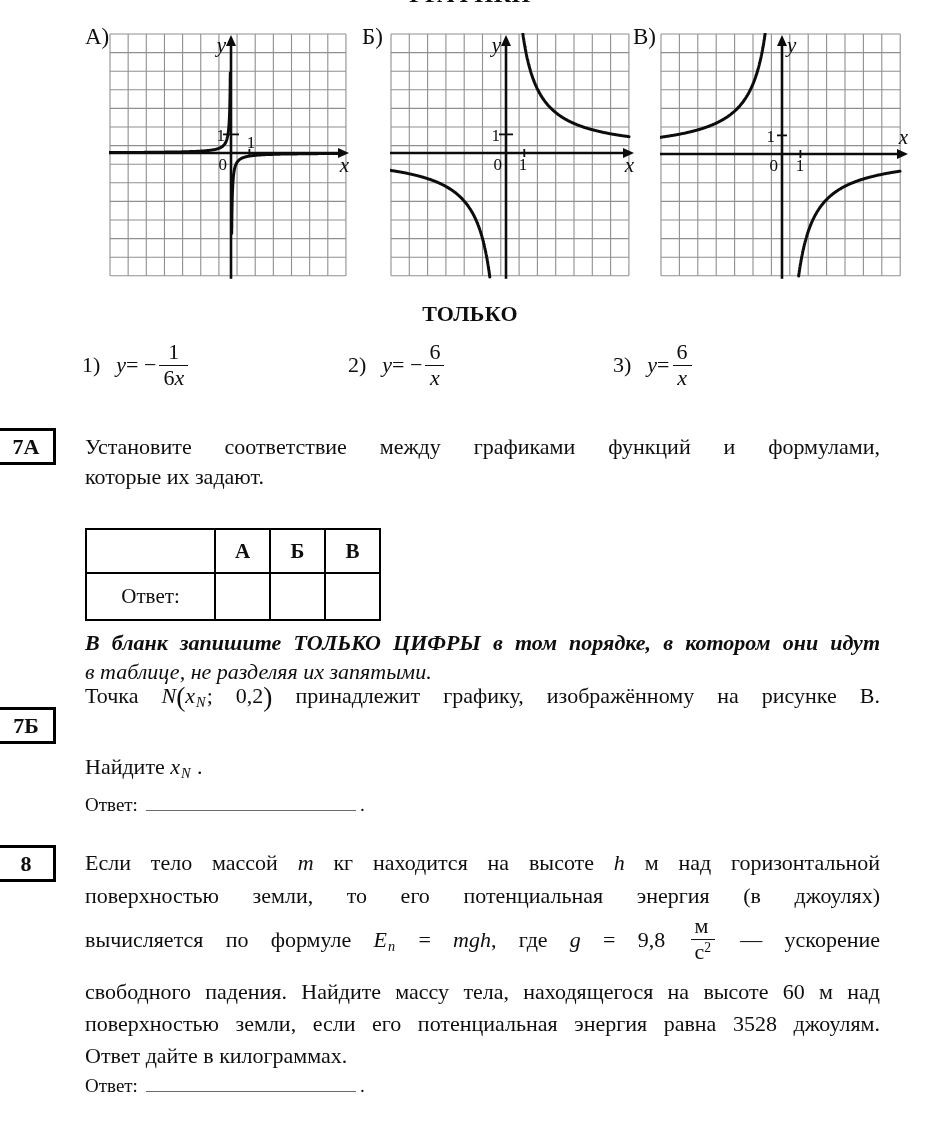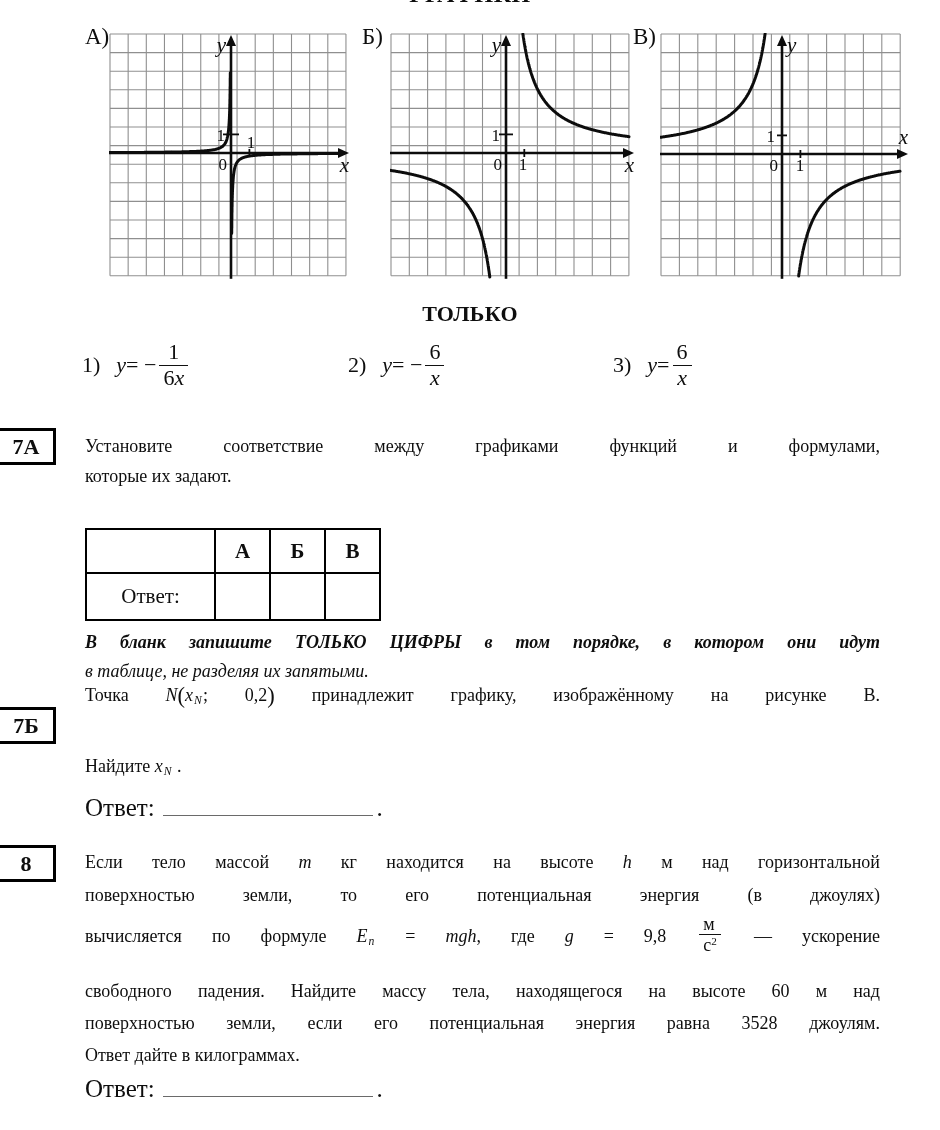--- a/index.html
+++ b/index.html
@@ -12,21 +12,21 @@
   
   .graph-label{position:absolute;font-size:23px;}
   .gsvg{position:absolute;}
   
   .fheading{position:absolute;top:301px;left:0;width:100%;text-align:center;
             font-weight:bold;font-size:22px;letter-spacing:.3px;}
   .formula{position:absolute;display:flex;align-items:center;height:58px;font-size:22px;}
   .fnum{margin-right:16px;}
   .fmath{display:flex;align-items:center;}
   
-  .tline{position:absolute;left:85px;width:795px;font-size:18px;line-height:29px;
+  .tline{position:absolute;left:85px;width:795px;font-size:22px;line-height:29px;
          text-align:justify;}
   .jfull{text-align-last:justify;}
   .note{font-style:italic;}
   
   .i{font-style:italic;}
   .isub{font-style:italic;font-size:.65em;vertical-align:-.28em;margin:0 1px;}
   .sup{font-size:.62em;vertical-align:.5em;}
   .big{font-size:1.25em;line-height:1;vertical-align:-.1em;}
   .frac{display:inline-block;text-align:center;vertical-align:-.52em;margin:0 3px;line-height:1.12;}
   .frac .fn{display:block;border-bottom:1.6px solid #111;padding:0 4px;}
@@ -36,21 +36,21 @@
         box-sizing:border-box;display:flex;align-items:center;justify-content:center;
         font-size:22px;font-weight:bold;padding-left:8px;}
   
   .atable{position:absolute;border-collapse:collapse;table-layout:fixed;}
   .atable td{border:2.5px solid #000;padding:0;text-align:center;vertical-align:middle;
              font-size:21px;}
   .cL{width:127px;} .cS{width:53px;}
   .r1 td{height:42px;} .r2 td{height:45px;}
   .hdr{font-weight:bold;}
   
-  .answer{position:absolute;left:85px;font-size:25px;}
+  .answer{position:absolute;left:85px;font-size:19px;}
   .blankline{display:inline-block;width:210px;border-bottom:1.8px solid #6a6a6a;
              height:14px;margin:0 4px 0 8px;}
 </style>
 </head>
 <body>
 
 <div id="page">
 
   <div class="title-clip">
     <div class="title">ГРАФИКИ</div>

